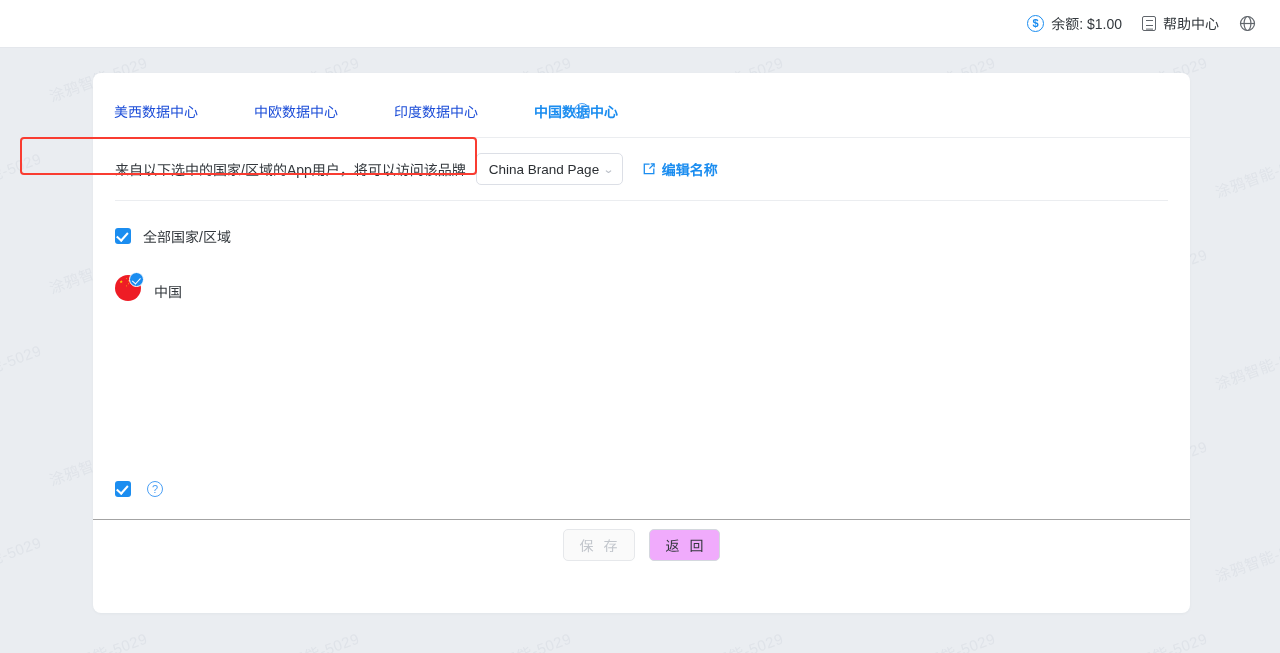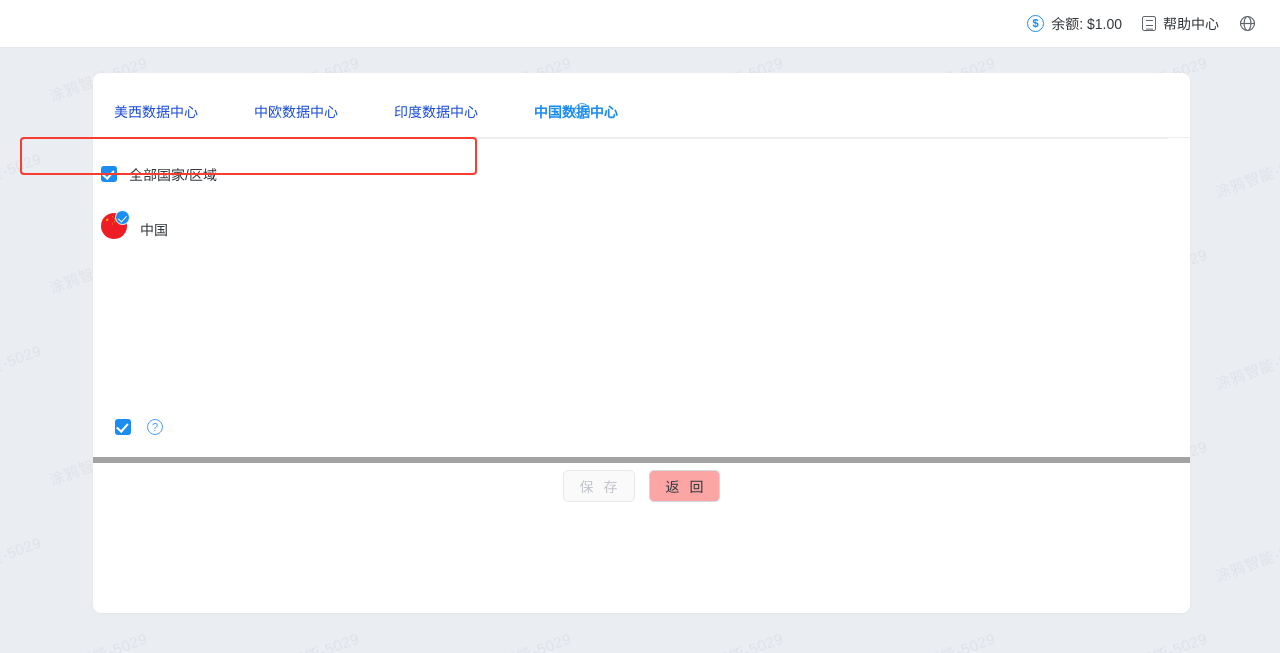--- a/index.html
+++ b/index.html
@@ -214,21 +214,21 @@
   .extlink-icon { flex: none; display: flex; }
 
   .divider-inset {
     height: 1px;
     background: #ebedf0;
     margin: 0 22px;
   }
 
   
   .list-area {
-    padding: 0 8px;
+    padding: 0 22px;
     position: relative;
     height: 318px;
   }
   .row-all {
     display: flex;
     align-items: center;
     gap: 12px;
     padding-top: 25px;
   }
   .cb {
@@ -285,38 +285,38 @@
     left: 22px;
     bottom: 22px;
     display: flex;
     align-items: center;
     gap: 12px;
   }
   .row-other .q-icon { margin-left: 4px; }
 
   
   .footer {
-    border-top: 6px solid #a3a3a3;
+    border-top: 1px solid #a3a3a3;
     height: 51px;
     display: flex;
     align-items: center;
     justify-content: center;
     gap: 14px;
   }
   .btn {
     min-width: 68px;
     height: 32px;
     border-radius: 5px;
     font-size: 14px;
     display: flex;
     align-items: center;
     justify-content: center;
     letter-spacing: 3px;
     padding: 0 13px 0 16px;
-    background: #fca5a5;
+    background: #f0abfc;
     cursor: pointer;
     font-family: "Liberation Sans", "DejaVu Sans", sans-serif;
   }
   .btn-save {
     border: 1px solid #e6e8eb;
     color: #c2c6cc;
     background: #fafafa;
     cursor: not-allowed;
   }
   .btn-back {
@@ -357,20 +357,37 @@
       <div class="tab">印度数据中心</div>
       <div class="tab active">中国数据中心</div>
     </div>
     <div class="tab-help">
       <span class="q-icon">?</span>
     </div>
   </div>
 
   <div class="divider-full"></div>
 
+  <div class="desc-row">
+    <span class="desc-text">来自以下选中的国家/区域的App用户，将可以访问该品牌</span>
+    <div class="select">
+      <span title="请选择品牌">China Brand Page</span>
+      <span class="chev">⌄</span>
+    </div>
+    <div class="edit-link">
+      <span class="extlink-icon">
+        <svg width="14" height="14" viewBox="0 0 14 14" fill="none" stroke="#1b8df0" stroke-width="1.3">
+          <path d="M7.6 2.2H2.3v9.5h9.5V6.4"></path>
+          <path d="M8.7 1.9h3.4v3.4"></path>
+          <line x1="12.0" y1="2.0" x2="7.4" y2="6.6"></line>
+        </svg>
+      </span>
+      <span>编辑名称</span>
+    </div>
+  </div>
 
   <div class="divider-inset"></div>
 
   <div class="list-area">
 
     <div class="row-all">
       <span class="cb"></span>
       <span class="row-label">全部国家/区域</span>
     </div>
 

